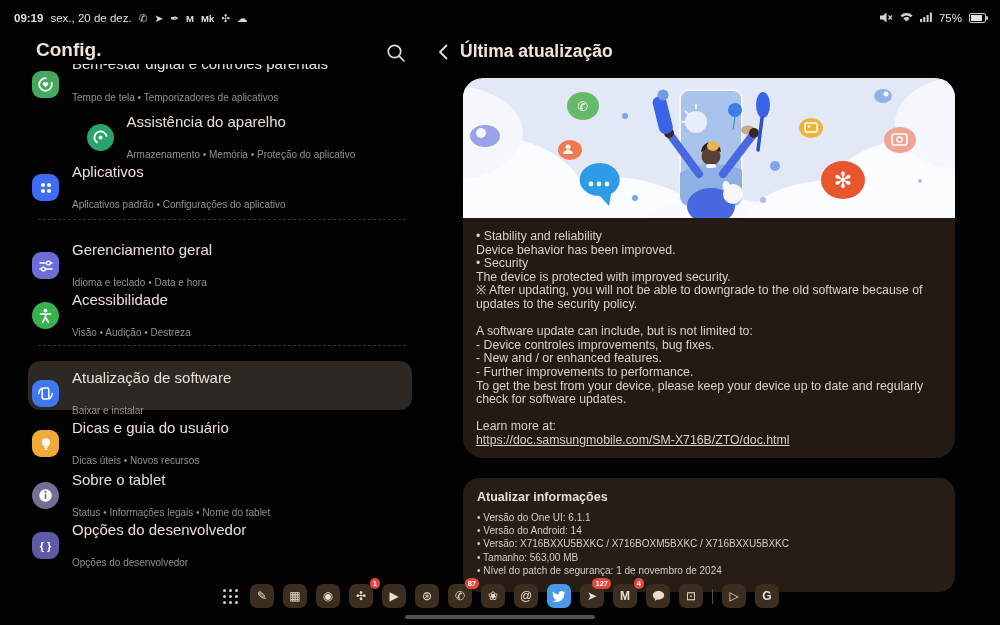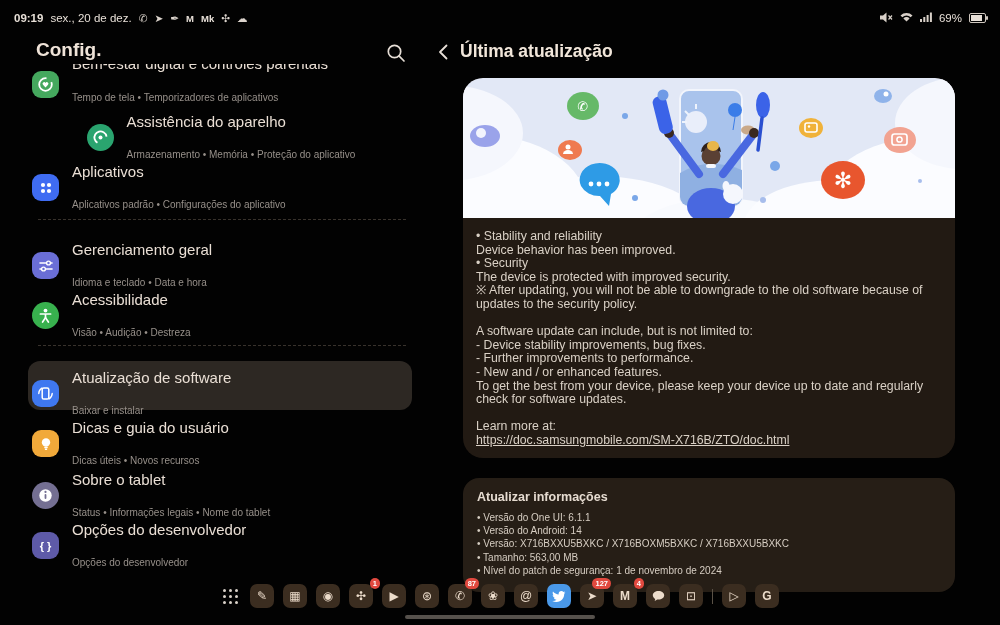--- a/index.html
+++ b/index.html
@@ -97,21 +97,21 @@
           </svg>
       </span>
       <span>
         <svg width="12" height="10" viewBox="0 0 12 10">
             <rect x="0" y="7" width="2" height="3" fill="#d9d1c9"></rect>
             <rect x="3.3" y="5" width="2" height="5" fill="#d9d1c9"></rect>
             <rect x="6.6" y="3" width="2" height="7" fill="#d9d1c9"></rect>
             <rect x="9.9" y="0.5" width="2" height="9.5" fill="#d9d1c9"></rect>
           </svg>
       </span>
-      <span>69%</span>
+      <span>75%</span>
       <span class="battery-body">
           <span class="battery-fill"></span>
           <span class="battery-nub"></span>
         </span>
     </div>
   </div>
 
   <div class="app-title">Config.</div>
   <div class="search-btn">
     <svg width="22" height="22" viewBox="0 0 22 22">
@@ -325,23 +325,23 @@
         <circle cx="457" cy="103" r="2" fill="#a7bdec"></circle>
     </svg>
     <div class="desc">
       <div class="line">• Stability and reliability</div>
       <div class="line">Device behavior has been improved.</div>
       <div class="line">• Security</div>
       <div class="line">The device is protected with improved security.</div>
       <div class="line">※ After updating, you will not be able to downgrade to the old software because of updates to the security policy.</div>
       <div class="blank"></div>
       <div class="line">A software update can include, but is not limited to:</div>
-      <div class="line"> - Device stability improvements, bug fixes.</div>
+      <div class="line"> - Device controles improvements, bug fixes.</div>
+      <div class="line"> - New and / or enhanced features.</div>
       <div class="line"> - Further improvements to performance.</div>
-      <div class="line"> - New and / or enhanced features.</div>
       <div class="line">To get the best from your device, please keep your device up to date and regularly check for software updates.</div>
       <div class="blank"></div>
       <div class="line">Learn more at:</div>
       <a class="line">https://doc.samsungmobile.com/SM-X716B/ZTO/doc.html</a>
     </div>
   </div>
 
   <div class="card2">
     <div class="info-title">Atualizar informações</div>
     <div class="info-list">

